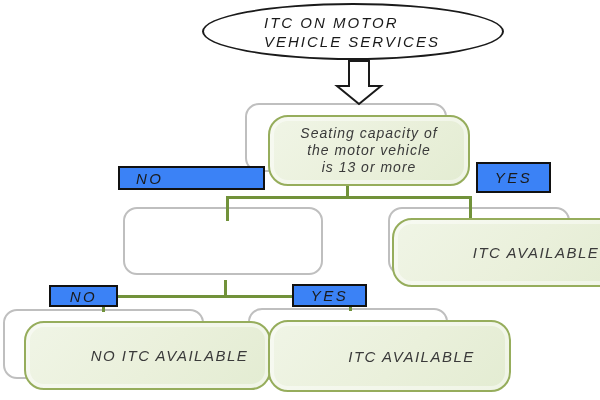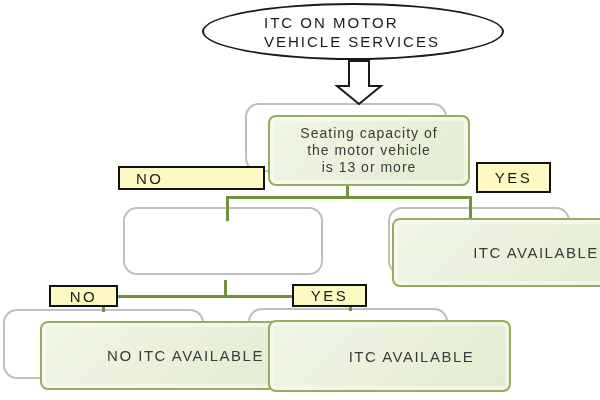--- a/index.html
+++ b/index.html
@@ -1,37 +1,37 @@
 <!DOCTYPE html>
 <html><head>
 <meta charset="utf-8">
 <style>
   html,body{margin:0;padding:0;background:#ffffff;}
   #stage{
     position:relative;width:600px;height:400px;background:#ffffff;overflow:hidden;
-    font-family:"Liberation Sans","DejaVu Sans",sans-serif;color:#333333;
+    font-family:"Liberation Sans","DejaVu Sans",sans-serif;color:#333333;font-style:italic;
   }
   
   .shadow{
     position:absolute;background:#ffffff;border:2px solid #bfbfbf;border-radius:14px;z-index:1;
   }
   
   .node{
-    position:absolute;z-index:3;border:2px solid #96ad5c;border-radius:8px;
+    position:absolute;z-index:3;border:2px solid #96ad5c;border-radius:20px;
     background:linear-gradient(135deg,#f0f5e6 0%,#eaf0db 55%,#e3ecd2 100%);
     box-shadow:inset 0 0 0 4px rgba(255,255,255,0.45);
     display:flex;align-items:center;justify-content:center;text-align:center;
     font-size:14px;line-height:17px;letter-spacing:1px;white-space:pre-line;color:#3a3a3a;
   }
   .node.big{font-size:15px;letter-spacing:1.5px;padding-left:44px;}
   
   .line{position:absolute;background:#71923a;z-index:2;}
   
   .branch{
-    position:absolute;z-index:4;background:#fef9c3;border:2px solid #111111;
+    position:absolute;z-index:4;background:#3b82f6;border:2px solid #111111;
     display:flex;align-items:center;justify-content:center;
     font-size:15px;letter-spacing:2.5px;color:#1a1a1a;
   }
   .branch.left-text{justify-content:flex-start;padding-left:16px;}
   
   .ellipse{
     position:absolute;left:202px;top:3px;width:302px;height:57px;z-index:3;
     background:#ffffff;border:2px solid #1a1a1a;border-radius:50%;
     display:flex;align-items:center;
     font-size:15px;line-height:19px;letter-spacing:2px;color:#1a1a1a;
@@ -72,21 +72,21 @@
     <span>Seating capacity of
 the motor vehicle
 is 13 or more</span>
   </div>
 
 
   <div class="node big" style="left:392px;top:218px;width:196px;height:65px;">
     <span>ITC AVAILABLE</span>
   </div>
 
-  <div class="node big" style="left:24px;top:321px;width:199px;height:65px;margin-left:16px;">
+  <div class="node big" style="left:24px;top:321px;width:199px;height:65px;">
     <span>NO ITC AVAILABLE</span>
   </div>
 
   <div class="node big" style="left:268px;top:320px;width:195px;height:68px;">
     <span>ITC AVAILABLE</span>
   </div>
 
   <div class="branch left-text" style="left:118px;top:166px;width:127px;height:20px;">
     <span>NO</span>
   </div>

